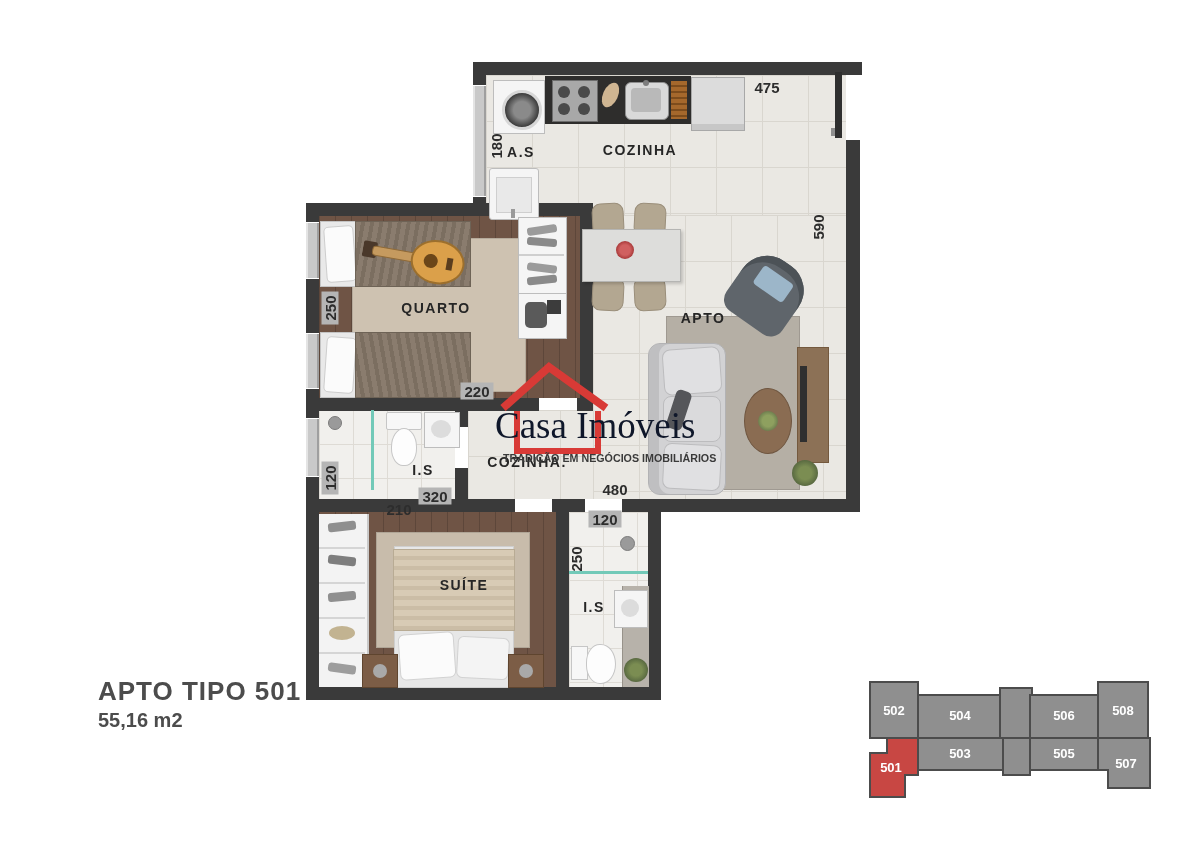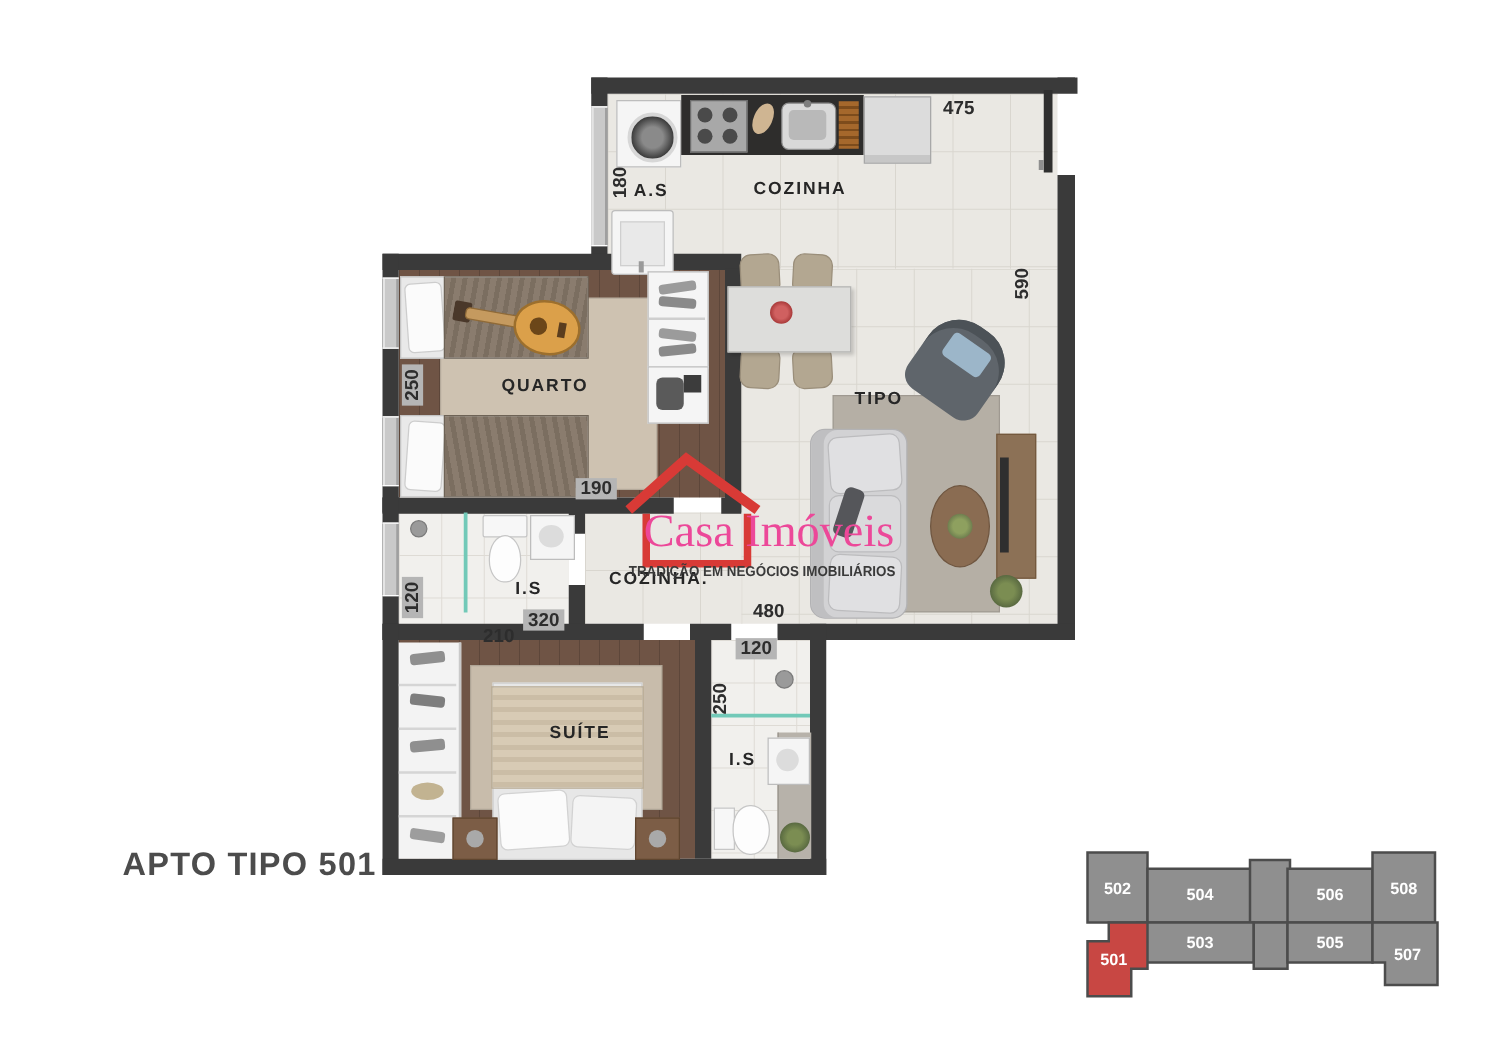--- a/index.html
+++ b/index.html
@@ -26,22 +26,22 @@
     z-index:6;white-space:nowrap;line-height:1;}
   .dim.v{transform:translate(-50%,-50%) rotate(-90deg);}
   .dim.chip{background:#b5b5b5;padding:1px 4px;}
   .dim.v.chip{padding:1px 4px;}
   
   .f{position:absolute;z-index:5;}
   .white-box{background:#f5f5f5;border:1px solid #bdbdbd;}
   .rug{border:1px solid rgba(0,0,0,.12);}
   
   #logo{position:absolute;left:495px;top:358px;width:220px;height:122px;z-index:9;}
-  #logo .words{position:absolute;left:20px;top:46px;font-family:"Liberation Serif",serif;
-    font-size:37px;color:#ec4899;white-space:nowrap;}
+  #logo .words{position:absolute;left:0;top:46px;font-family:"Liberation Serif",serif;
+    font-size:37px;color:#0f172a;white-space:nowrap;}
   #logo .tagline{position:absolute;left:8px;top:94px;width:208px;font-weight:bold;font-size:11.5px;
     color:#3a3a3a;white-space:nowrap;transform:scaleX(.93);transform-origin:left;}
   
   #title-block{position:absolute;left:98px;top:676px;z-index:9;color:#4c4c4c;}
   #title-block .name{font-size:26px;font-weight:bold;letter-spacing:1px;}
   #title-block .area{font-size:20px;font-weight:bold;margin-top:2px;}
   
   #keyplan{position:absolute;left:865px;top:668px;z-index:9;}
   #keyplan text{font-family:"Liberation Sans",sans-serif;font-weight:bold;font-size:13px;fill:#ffffff;}
 </style>
@@ -200,32 +200,32 @@
   <div class="f" style="left:622px;top:586px;width:26px;height:101px;background:#b7b2aa;border-left:1px solid #97928a;"></div>
   <div class="f white-box" style="left:614px;top:590px;width:32px;height:36px;">
     <div class="abs" style="left:6px;top:8px;width:18px;height:18px;background:#dcdcdc;border-radius:50%;"></div>
   </div>
   <div class="f" style="left:571px;top:646px;width:15px;height:32px;background:#f7f7f7;border:1px solid #c6c6c6;"></div>
   <div class="f" style="left:586px;top:644px;width:28px;height:38px;background:#fdfdfd;border:1px solid #c6c6c6;border-radius:46% 50% 50% 46%;"></div>
   <div class="f" style="left:624px;top:658px;width:24px;height:24px;border-radius:50%;background:radial-gradient(circle,#7b8d52 0 35%,#50603c 80%);"></div>
 
   <div class="rlabel" style="left:521px;top:152px;">A.S</div>
   <div class="rlabel" style="left:640px;top:150px;">COZINHA</div>
-  <div class="rlabel" style="left:703px;top:318px;">TIPO</div>
+  <div class="rlabel" style="left:703px;top:318px;">APTO</div>
   <div class="rlabel" style="left:436px;top:308px;">QUARTO</div>
   <div class="rlabel" style="left:423px;top:470px;">I.S</div>
   <div class="rlabel" style="left:527px;top:462px;z-index:8;">COZINHA.</div>
   <div class="rlabel" style="left:464px;top:585px;">SUÍTE</div>
   <div class="rlabel" style="left:594px;top:607px;">I.S</div>
 
   <div class="dim" style="left:767px;top:87px;">475</div>
   <div class="dim v" style="left:496px;top:146px;">180</div>
   <div class="dim v" style="left:818px;top:227px;">590</div>
   <div class="dim v chip" style="left:330px;top:308px;">250</div>
-  <div class="dim chip" style="left:477px;top:391px;">190</div>
+  <div class="dim chip" style="left:477px;top:391px;">220</div>
   <div class="dim v chip" style="left:330px;top:478px;">120</div>
   <div class="dim" style="left:399px;top:509px;">210</div>
   <div class="dim" style="left:615px;top:489px;">480</div>
   <div class="dim chip" style="left:435px;top:496px;z-index:7;">320</div>
   <div class="dim chip" style="left:605px;top:519px;z-index:7;">120</div>
   <div class="dim v" style="left:576px;top:559px;">250</div>
 
   <div id="logo">
     <svg width="220" height="122" viewBox="0 0 220 122" style="position:absolute;left:0;top:0;">
       <polyline points="8,50 54,9 111,50" fill="none" stroke="#d83a36" stroke-width="8"></polyline>
@@ -234,20 +234,21 @@
     <div class="words">
       <span>Casa</span>
       <span> </span>
       <span>Imóveis</span>
     </div>
     <div class="tagline">TRADIÇÃO EM NEGÓCIOS IMOBILIÁRIOS</div>
   </div>
 
   <div id="title-block">
     <div class="name">APTO TIPO 501</div>
+    <div class="area">55,16 m2</div>
   </div>
 
   <svg id="keyplan" width="300" height="138" viewBox="0 0 300 138">
     <g fill="#8f8f8f" stroke="#4c4c4c" stroke-width="2">
       <rect x="5" y="14" width="48" height="56"></rect>
       <rect x="53" y="27" width="85" height="43"></rect>
       <rect x="135" y="20" width="32" height="50"></rect>
       <rect x="165" y="27" width="68" height="43"></rect>
       <rect x="233" y="14" width="50" height="56"></rect>
       <rect x="45" y="70" width="93" height="32"></rect>

